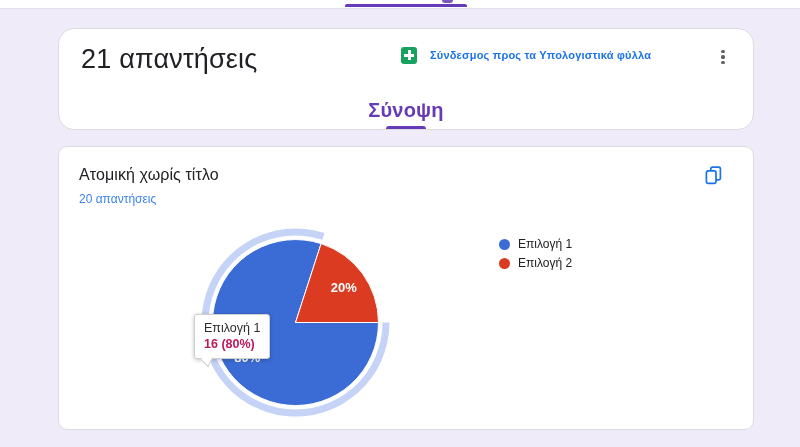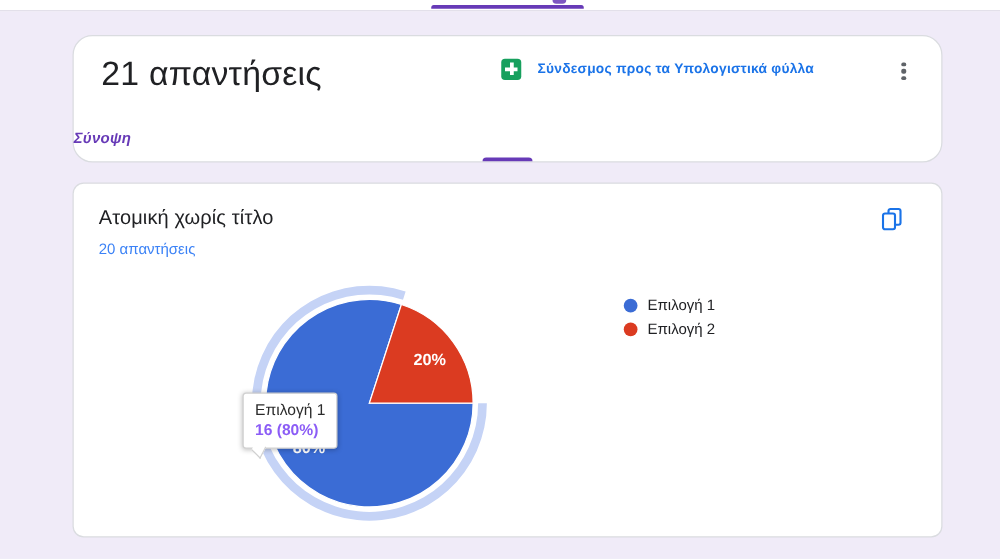--- a/index.html
+++ b/index.html
@@ -21,40 +21,40 @@
   .sheets-row { position:absolute; left:342px; top:16px; height:20px; display:flex; align-items:center; gap:13px; cursor:pointer; }
   .sheets-icon { width:16px; height:17px; background:#17a05e; border-radius:3px; position:relative; flex:0 0 auto; }
   .sheets-icon::before { content:""; position:absolute; left:3px; top:7px; width:10px; height:3px; background:#fff; }
   .sheets-icon::after  { content:""; position:absolute; left:6.5px; top:3.5px; width:3px; height:10px; background:#fff; }
   .link-text { color:#1a73e8; font-size:11px; font-weight:bold; letter-spacing:0.2px; white-space:nowrap; }
 
   .more-menu { position:absolute; left:654px; top:17px; width:20px; height:22px; display:flex; flex-direction:column; align-items:center; justify-content:center; gap:2.5px; cursor:pointer; }
   .more-menu i { width:3.2px; height:3.2px; border-radius:50%; background:#5f6368; }
 
   .tabs { position:absolute; left:0; bottom:0; width:100%; height:38px; display:flex; }
-  .tab { flex:1; position:relative; display:flex; align-items:center; justify-content:flex-start; font-size:12px; font-weight:bold; color:#3c4043; letter-spacing:0.2px; cursor:pointer;font-style:italic; }
+  .tab { flex:1; position:relative; display:flex; align-items:center; justify-content:center; font-size:20px; font-weight:bold; color:#3c4043; letter-spacing:0.2px; cursor:pointer; }
   .tab.active { color:#673ab7; }
   .tab.active .tab-underline { position:absolute; bottom:0; left:50%; transform:translateX(-50%); width:40px; height:3px; background:#673ab7; border-radius:3px 3px 0 0; }
 
   .q-title { position:absolute; left:20px; top:19px; font-size:16px; color:#202124; letter-spacing:0.1px; }
   .q-sub { position:absolute; left:20px; top:45px; font-size:12px; color:#3b82f6; }
 
   .copy-row { position:absolute; right:30px; top:17px; height:22px; display:flex; align-items:center; gap:12px; cursor:pointer; }
 
   .pie-svg { position:absolute; left:0; top:0; width:696px; height:284px; }
   .slice-label { fill:#ffffff; font-size:13px; font-weight:bold; text-anchor:middle; font-family:"Liberation Sans", sans-serif; }
 
   .legend { position:absolute; left:440px; top:90px; display:flex; flex-direction:column; gap:5px; }
   .legend-item { display:flex; align-items:center; gap:8px; height:14px; }
   .legend-dot { width:11px; height:11px; border-radius:50%; flex:0 0 auto; }
   .legend-label { font-size:12px; color:#202124; white-space:nowrap; }
 
   .tooltip { position:absolute; left:135px; top:167px; background:#ffffff; border:1px solid #d0d0d0; border-radius:3px; padding:5px 9px 6px 9px; box-shadow:0 1px 4px rgba(0,0,0,0.25); z-index:5; white-space:nowrap; }
   .tooltip-line1 { font-size:12.5px; color:#2b2b2b; line-height:16px; }
-  .tooltip-line2 { font-size:12.5px; color:#8b5cf6; line-height:16px; font-weight:bold; }
+  .tooltip-line2 { font-size:12.5px; color:#be185d; line-height:16px; font-weight:bold; }
   .tooltip-tail { position:absolute; left:7px; bottom:-6px; width:10px; height:10px; background:#ffffff; border-right:1px solid #d0d0d0; border-bottom:1px solid #d0d0d0; transform:rotate(45deg) skewX(18deg); }
 </style>
 </head>
 <body>
 
 <div class="viewport">
 
   <div class="top-strip">
     <div class="badge-blob"></div>
     <div class="tab-indicator"></div>

